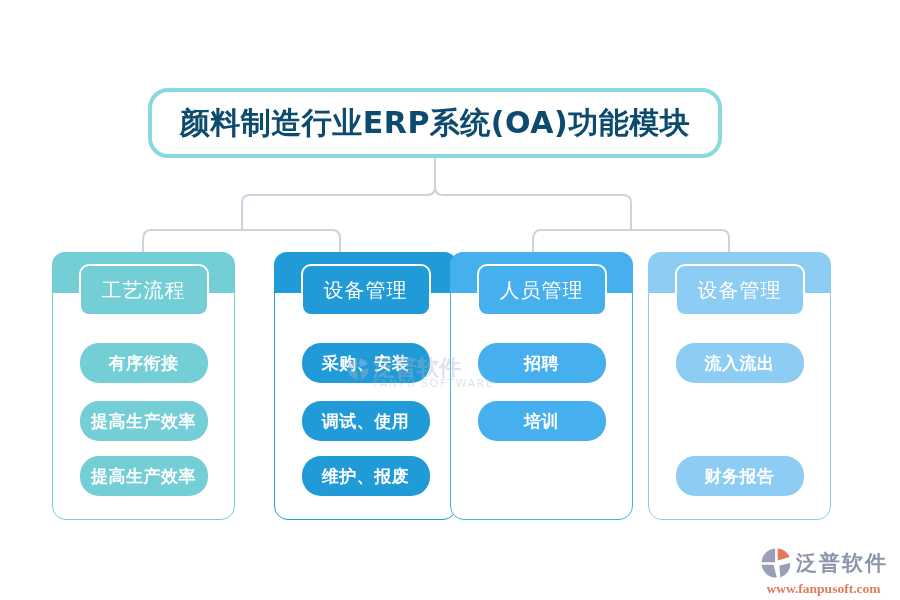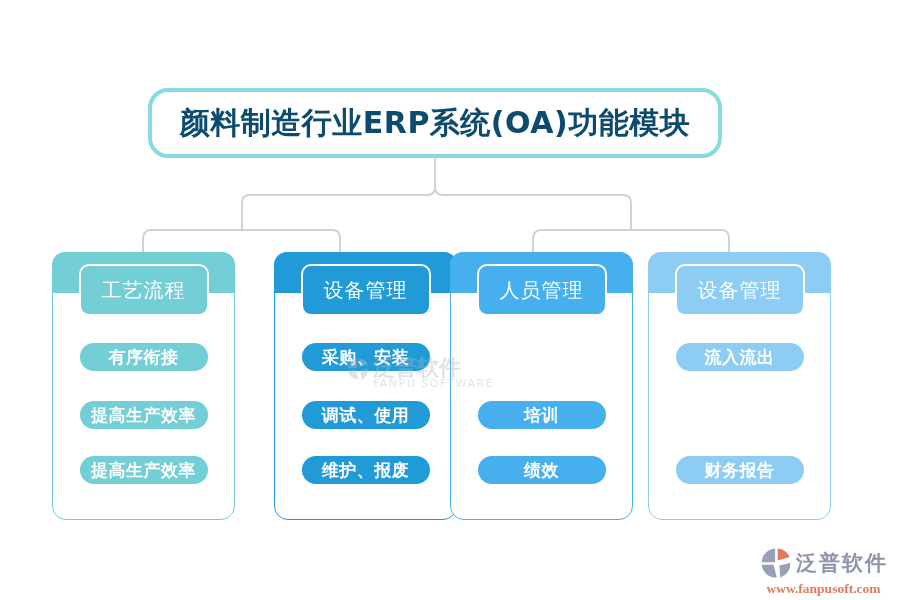--- a/index.html
+++ b/index.html
@@ -79,21 +79,21 @@
     color: #ffffff;
     font-size: 20px;
     font-weight: 400;
     letter-spacing: 1px;
     white-space: nowrap;
   }
   .card .pill {
     position: absolute;
     left: 50%;
     transform: translateX(-50%);
-    width: 128px; height: 28px;
+    width: 128px; height: 40px;
     background: var(--c);
     border-radius: 19px;
     display: flex; align-items: center; justify-content: center;
     color: #ffffff;
     font-size: 17px;
     font-weight: 600;
     letter-spacing: 0.5px;
     white-space: nowrap;
   }
   .pill.p0 { top: 90px; }
@@ -184,22 +184,22 @@
     <div class="pill p0">采购、安装</div>
     <div class="pill p1">调试、使用</div>
     <div class="pill p2">维护、报废</div>
   </div>
 
   <div class="card card3" style="--c: #45b0ed;">
     <div class="band"></div>
     <div class="hpill">
       <span>人员管理</span>
     </div>
+    <div class="pill p0">招聘</div>
     <div class="pill p1">培训</div>
-    <div class="pill p2">绩效</div>
   </div>
 
   <div class="card card4" style="--c: #8dcdf3;">
     <div class="band"></div>
     <div class="hpill">
       <span>设备管理</span>
     </div>
     <div class="pill p0">流入流出</div>
     <div class="pill p2">财务报告</div>
   </div>

